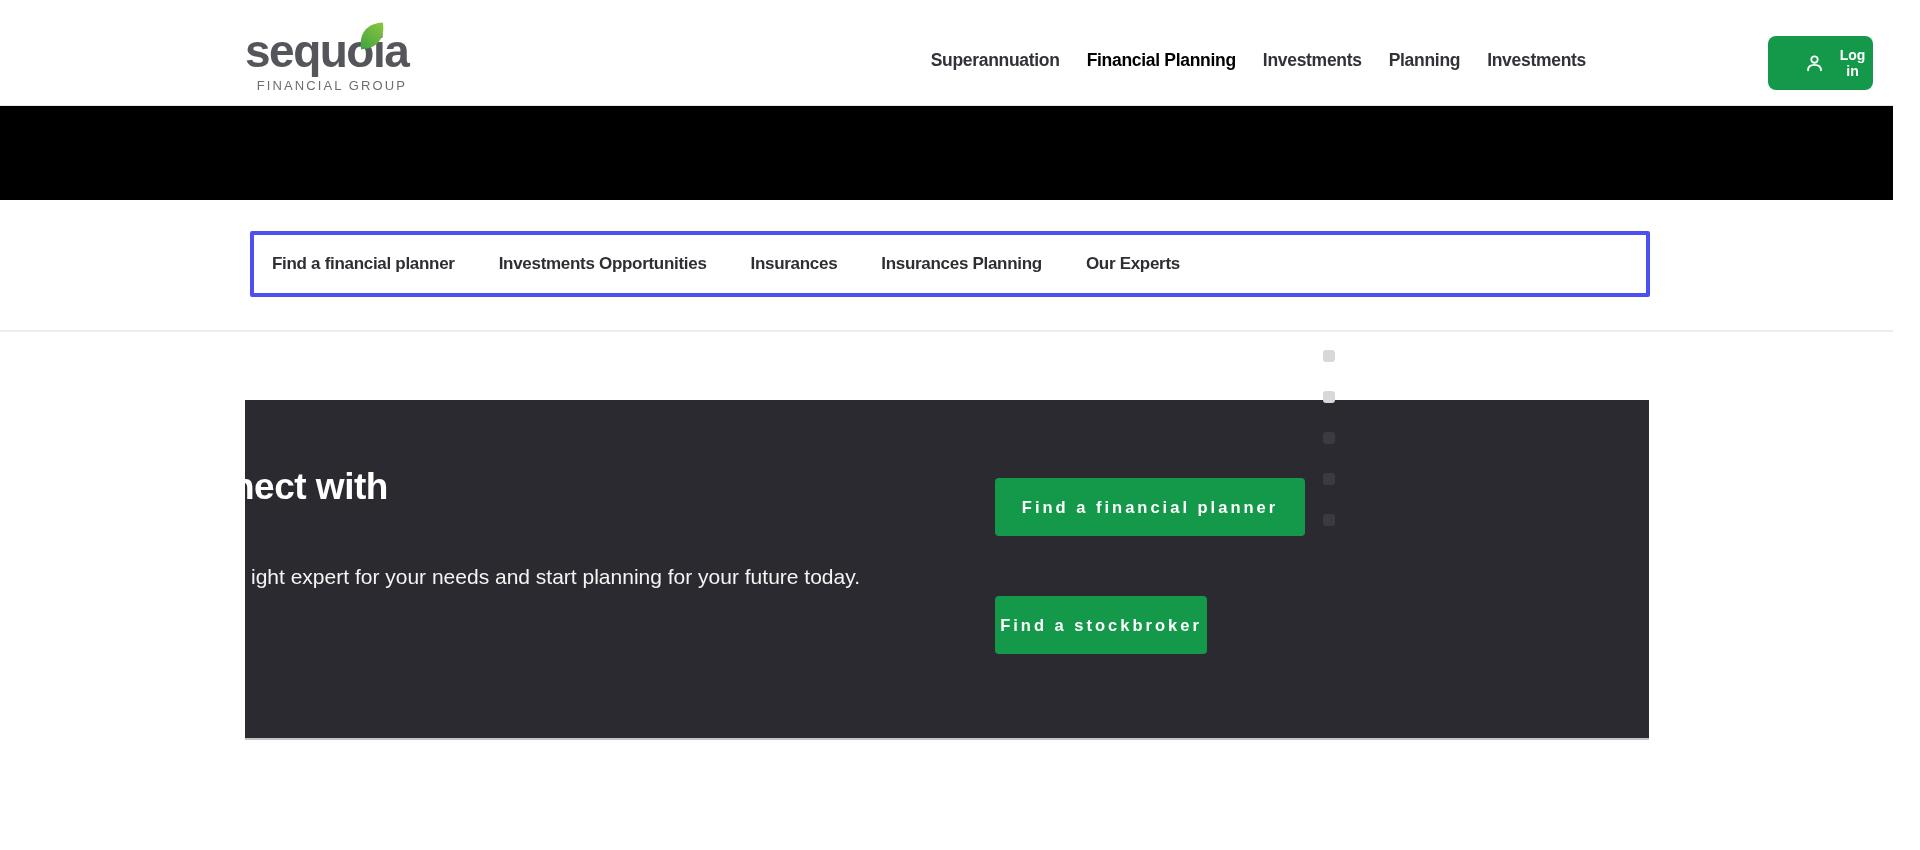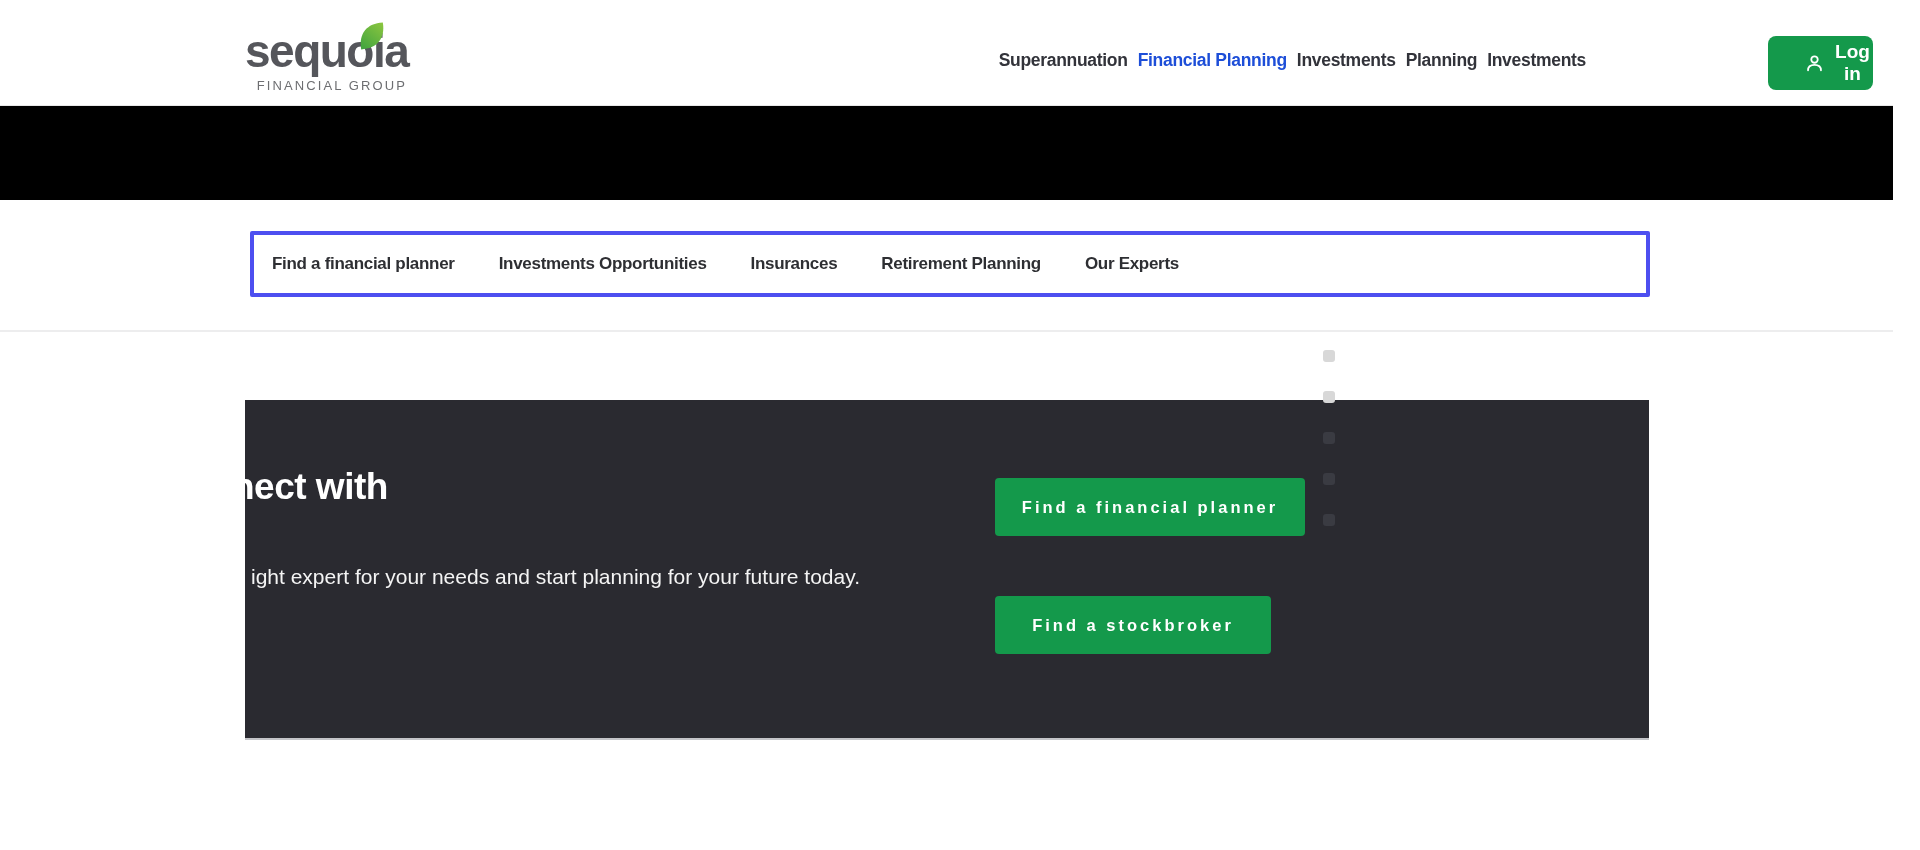--- a/index.html
+++ b/index.html
@@ -7,45 +7,45 @@
   body { font-family:"Liberation Sans", sans-serif; }
   .page { position:relative; width:1920px; height:850px; background:#fff; overflow:hidden;margin-top:15px; }
 
   
   .header { position:absolute; left:0; top:0; width:1893px; height:91px; background:#fff; border-bottom:1px solid #e8e8e8; }
   .logo { position:absolute; left:245px; top:8px; width:160px; height:70px; cursor:pointer; }
   .logo-text { font-size:46px; font-weight:700; letter-spacing:-1.5px; color:#55565b; line-height:56px; }
   .logo-leaf { position:absolute; left:112px; top:-2px; width:30px; height:30px; transform:rotate(-6deg); }
   .logo-tagline { position:absolute; right:-2px; top:55px; font-size:13px; letter-spacing:2.1px; color:#6d6e71; white-space:nowrap; }
 
-  .main-nav { position:absolute; right:307px; top:0; height:91px; display:flex; align-items:center; gap:10px;text-align:right; }
+  .main-nav { position:absolute; right:307px; top:0; height:91px; display:flex; align-items:center; gap:27px;text-align:right; }
   .main-nav .nav-item { font-size:17.5px; font-weight:700; letter-spacing:-0.3px; color:#32333a; white-space:nowrap; cursor:pointer; }
-  .main-nav .nav-item.active { color:#1d4ed8; }
+  .main-nav .nav-item.active { color:#000000; }
 
-  .login-btn { position:absolute; left:1768px; top:21px; width:105px; height:54px; background:#14994b; border:none; border-radius:8px; color:#fff; font-family:"Liberation Sans",sans-serif; font-size:19px; font-weight:700; display:flex; align-items:center; justify-content:center; gap:8px; cursor:pointer;padding-left:37px; }
+  .login-btn { position:absolute; left:1768px; top:21px; width:105px; height:54px; background:#14994b; border:none; border-radius:8px; color:#fff; font-family:"Liberation Sans",sans-serif; font-size:14px; font-weight:700; display:flex; align-items:center; justify-content:center; gap:8px; cursor:pointer;padding-left:37px; }
 
   
   .black-bar { position:absolute; left:0; top:91px; width:1893px; height:94px; background:#000; }
 
   
   .subnav { position:absolute; left:250px; top:216px; width:1400px; height:66px; border:4px solid #4d4ff0; border-radius:2px; background:#fff; display:flex; align-items:center; gap:44px; padding-left:18px; }
   .subnav .subnav-item { font-size:17px; font-weight:700; letter-spacing:-0.3px; color:#2e2f33; white-space:nowrap; cursor:pointer; }
 
   .section-divider { position:absolute; left:0; top:315px; width:1893px; height:2px; background:#ededee; }
 
   
   .hero { position:absolute; left:245px; top:385px; width:1404px; height:338px; background:#2a2a30; overflow:hidden; box-shadow:0 2px 0 #c3c4c8; }
   .hero-heading-line { position:absolute; left:0; white-space:nowrap; color:#fff; font-size:37px; font-weight:800; letter-spacing:-0.5px; line-height:42px; }
   .hero-heading-line.line1 { top:66px; text-indent:-13px; }
   .hero-heading-line.line2 { top:108px; text-indent:-1px; }
   .hero-paragraph { position:absolute; left:8px; top:164px; white-space:nowrap; color:#f4f4f4; font-size:21px; line-height:26px; text-indent:-2px; }
 
   .hero-btn { position:absolute; background:#14994b; border:none; border-radius:4px; color:#fff; font-family:"Liberation Sans",sans-serif; font-size:16.5px; font-weight:700; letter-spacing:3px; cursor:pointer; }
   .hero-btn.btn1 { left:750px; top:78px; width:310px; height:58px; }
-  .hero-btn.btn2 { left:750px; top:196px; width:276px; height:58px; }
+  .hero-btn.btn2 { left:750px; top:196px; width:212px; height:58px; }
 
   
   .dots { position:absolute; left:1323px; top:335px; display:flex; flex-direction:column; gap:29px; z-index:5; }
   .dot { width:12px; height:12px; border-radius:3px; cursor:pointer; }
   .dot.light { background:#d8d8d8; }
   .dot.dark { background:#3a3b42; }
 </style>
 </head>
 <body>
 
@@ -87,21 +87,21 @@
       <span>Log in</span>
     </button>
   </div>
 
   <div class="black-bar"></div>
 
   <nav class="subnav">
     <span class="subnav-item">Find a financial planner</span>
     <span class="subnav-item">Investments Opportunities</span>
     <span class="subnav-item">Insurances</span>
-    <span class="subnav-item">Retirement Planning</span>
+    <span class="subnav-item">Insurances Planning</span>
     <span class="subnav-item">Our Experts</span>
   </nav>
 
   <div class="section-divider"></div>
 
   <section class="hero">
     <h2 class="hero-heading-line line1">nect with</h2>
     <p class="hero-paragraph">ight expert for your needs and start planning for your future today.</p>
     <button class="hero-btn btn1">Find a financial planner</button>
     <button class="hero-btn btn2">Find a stockbroker</button>

